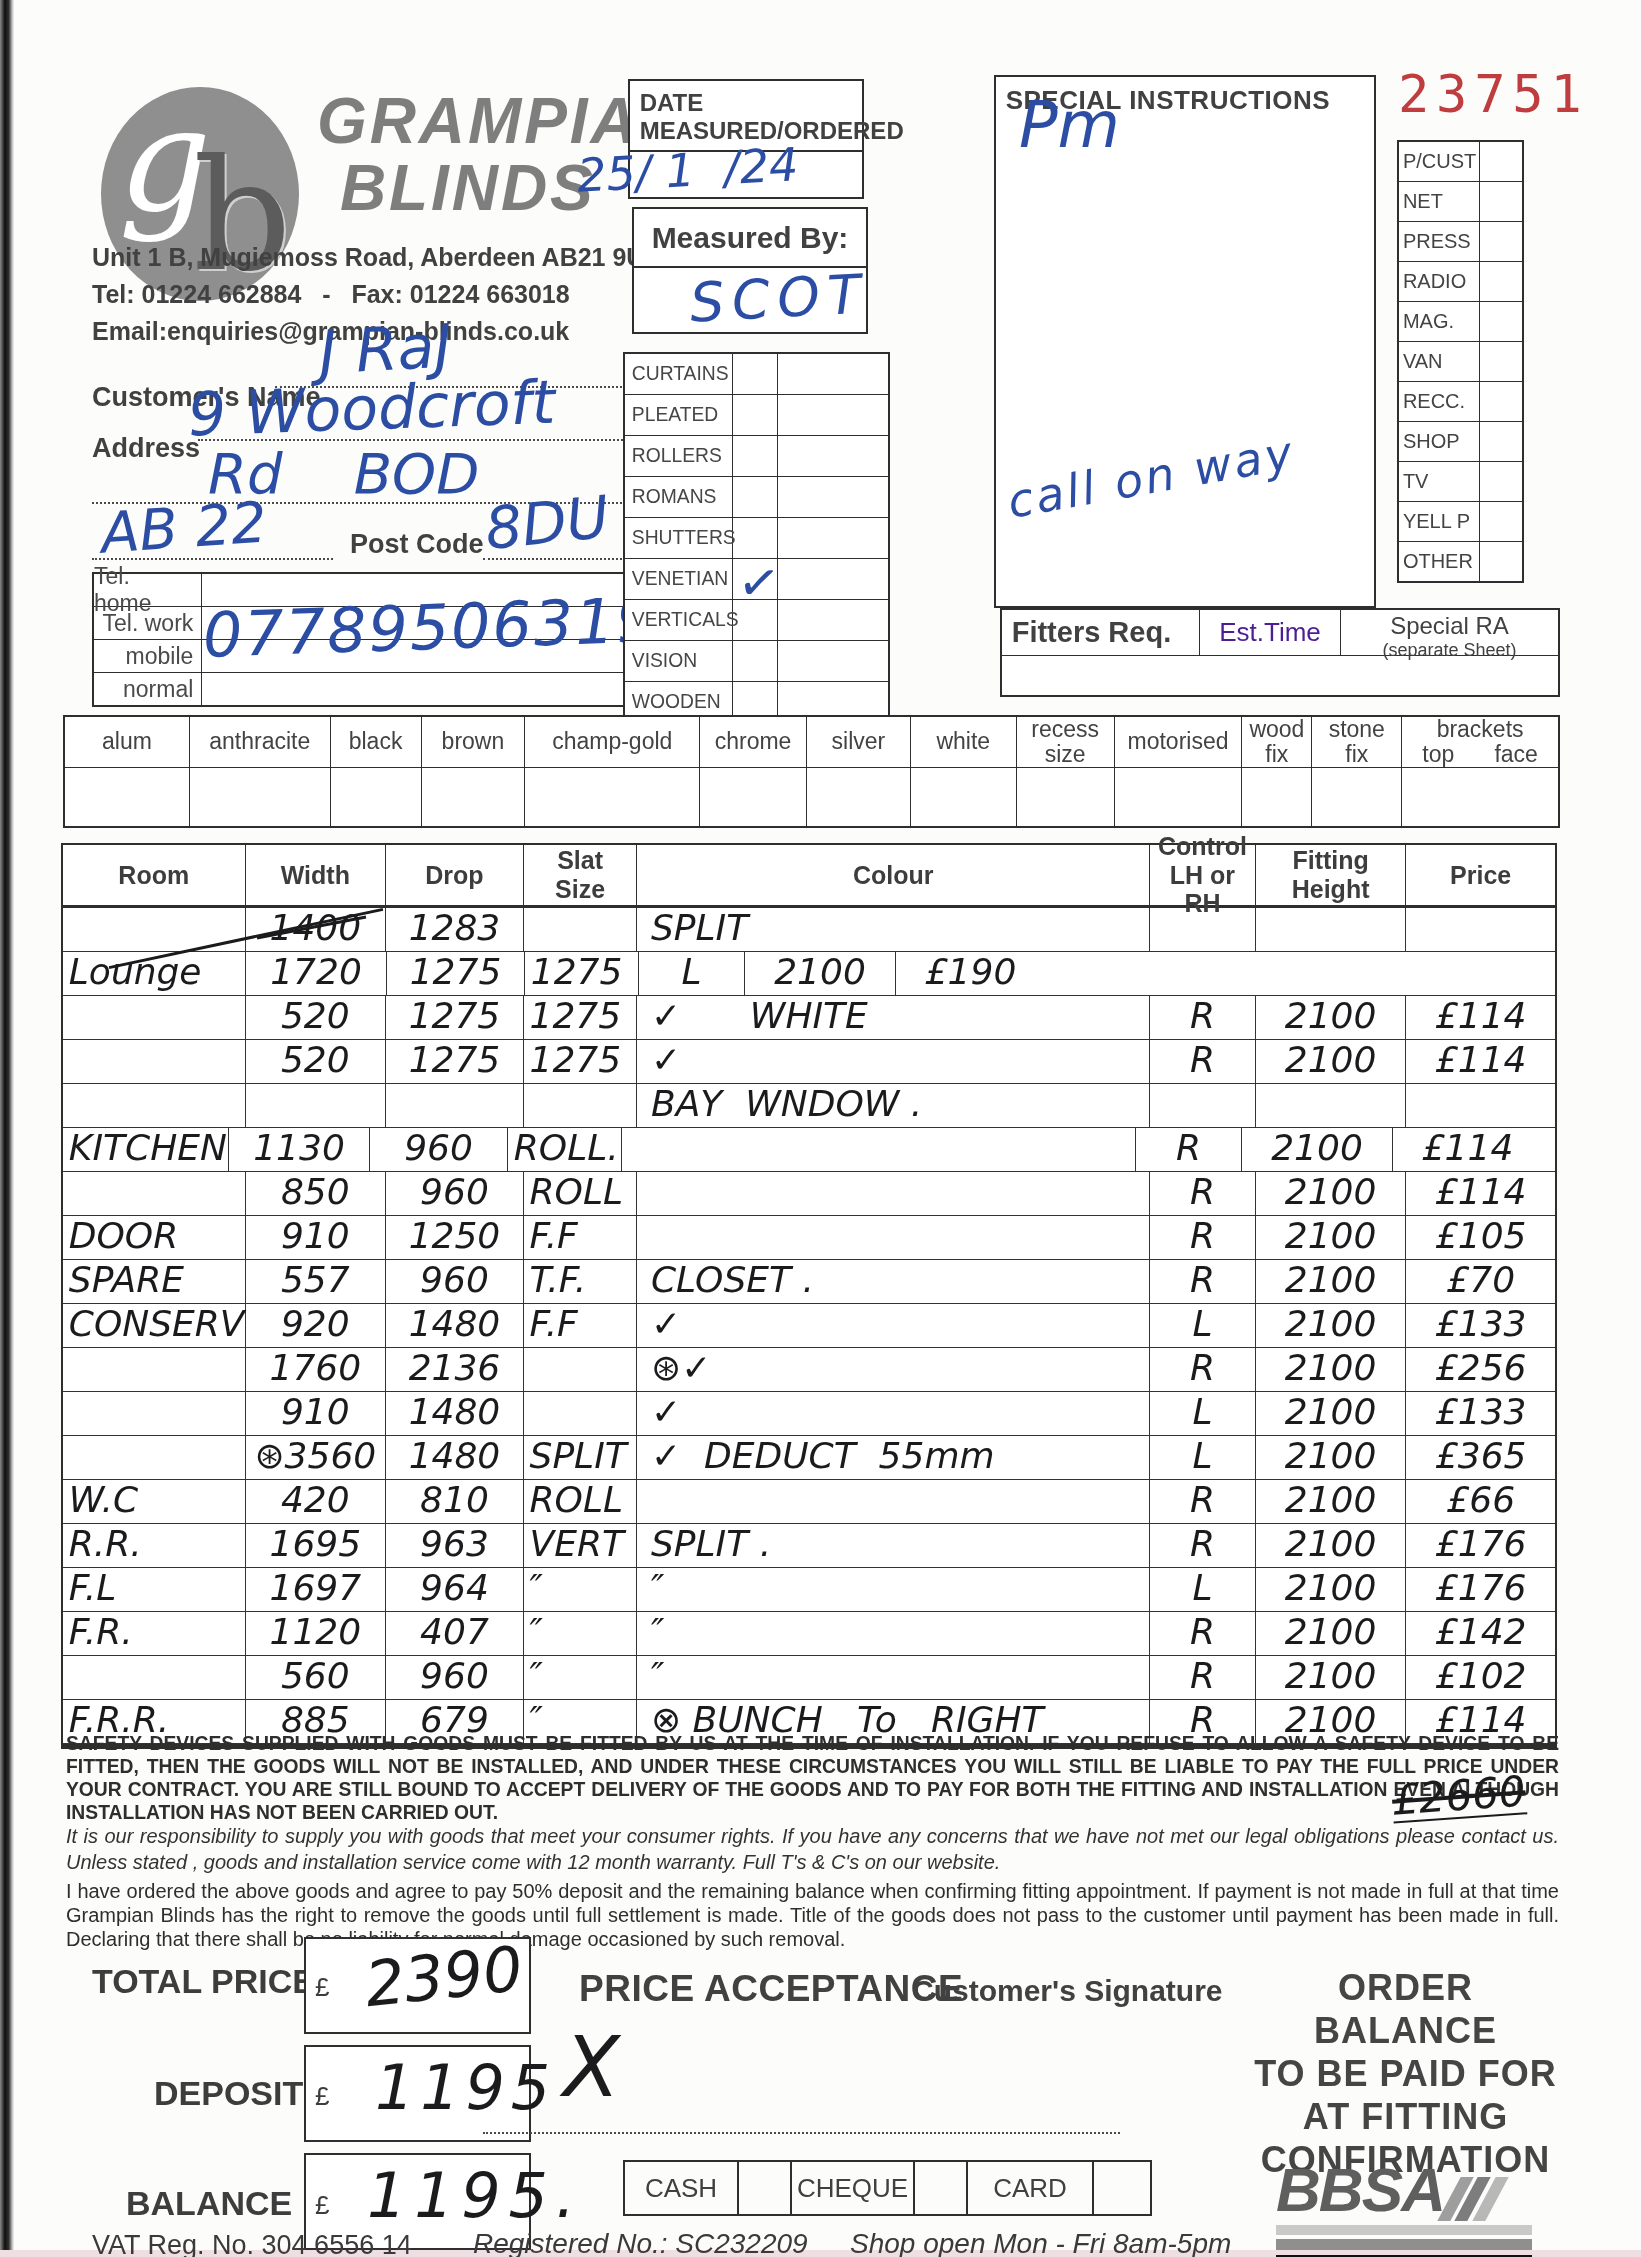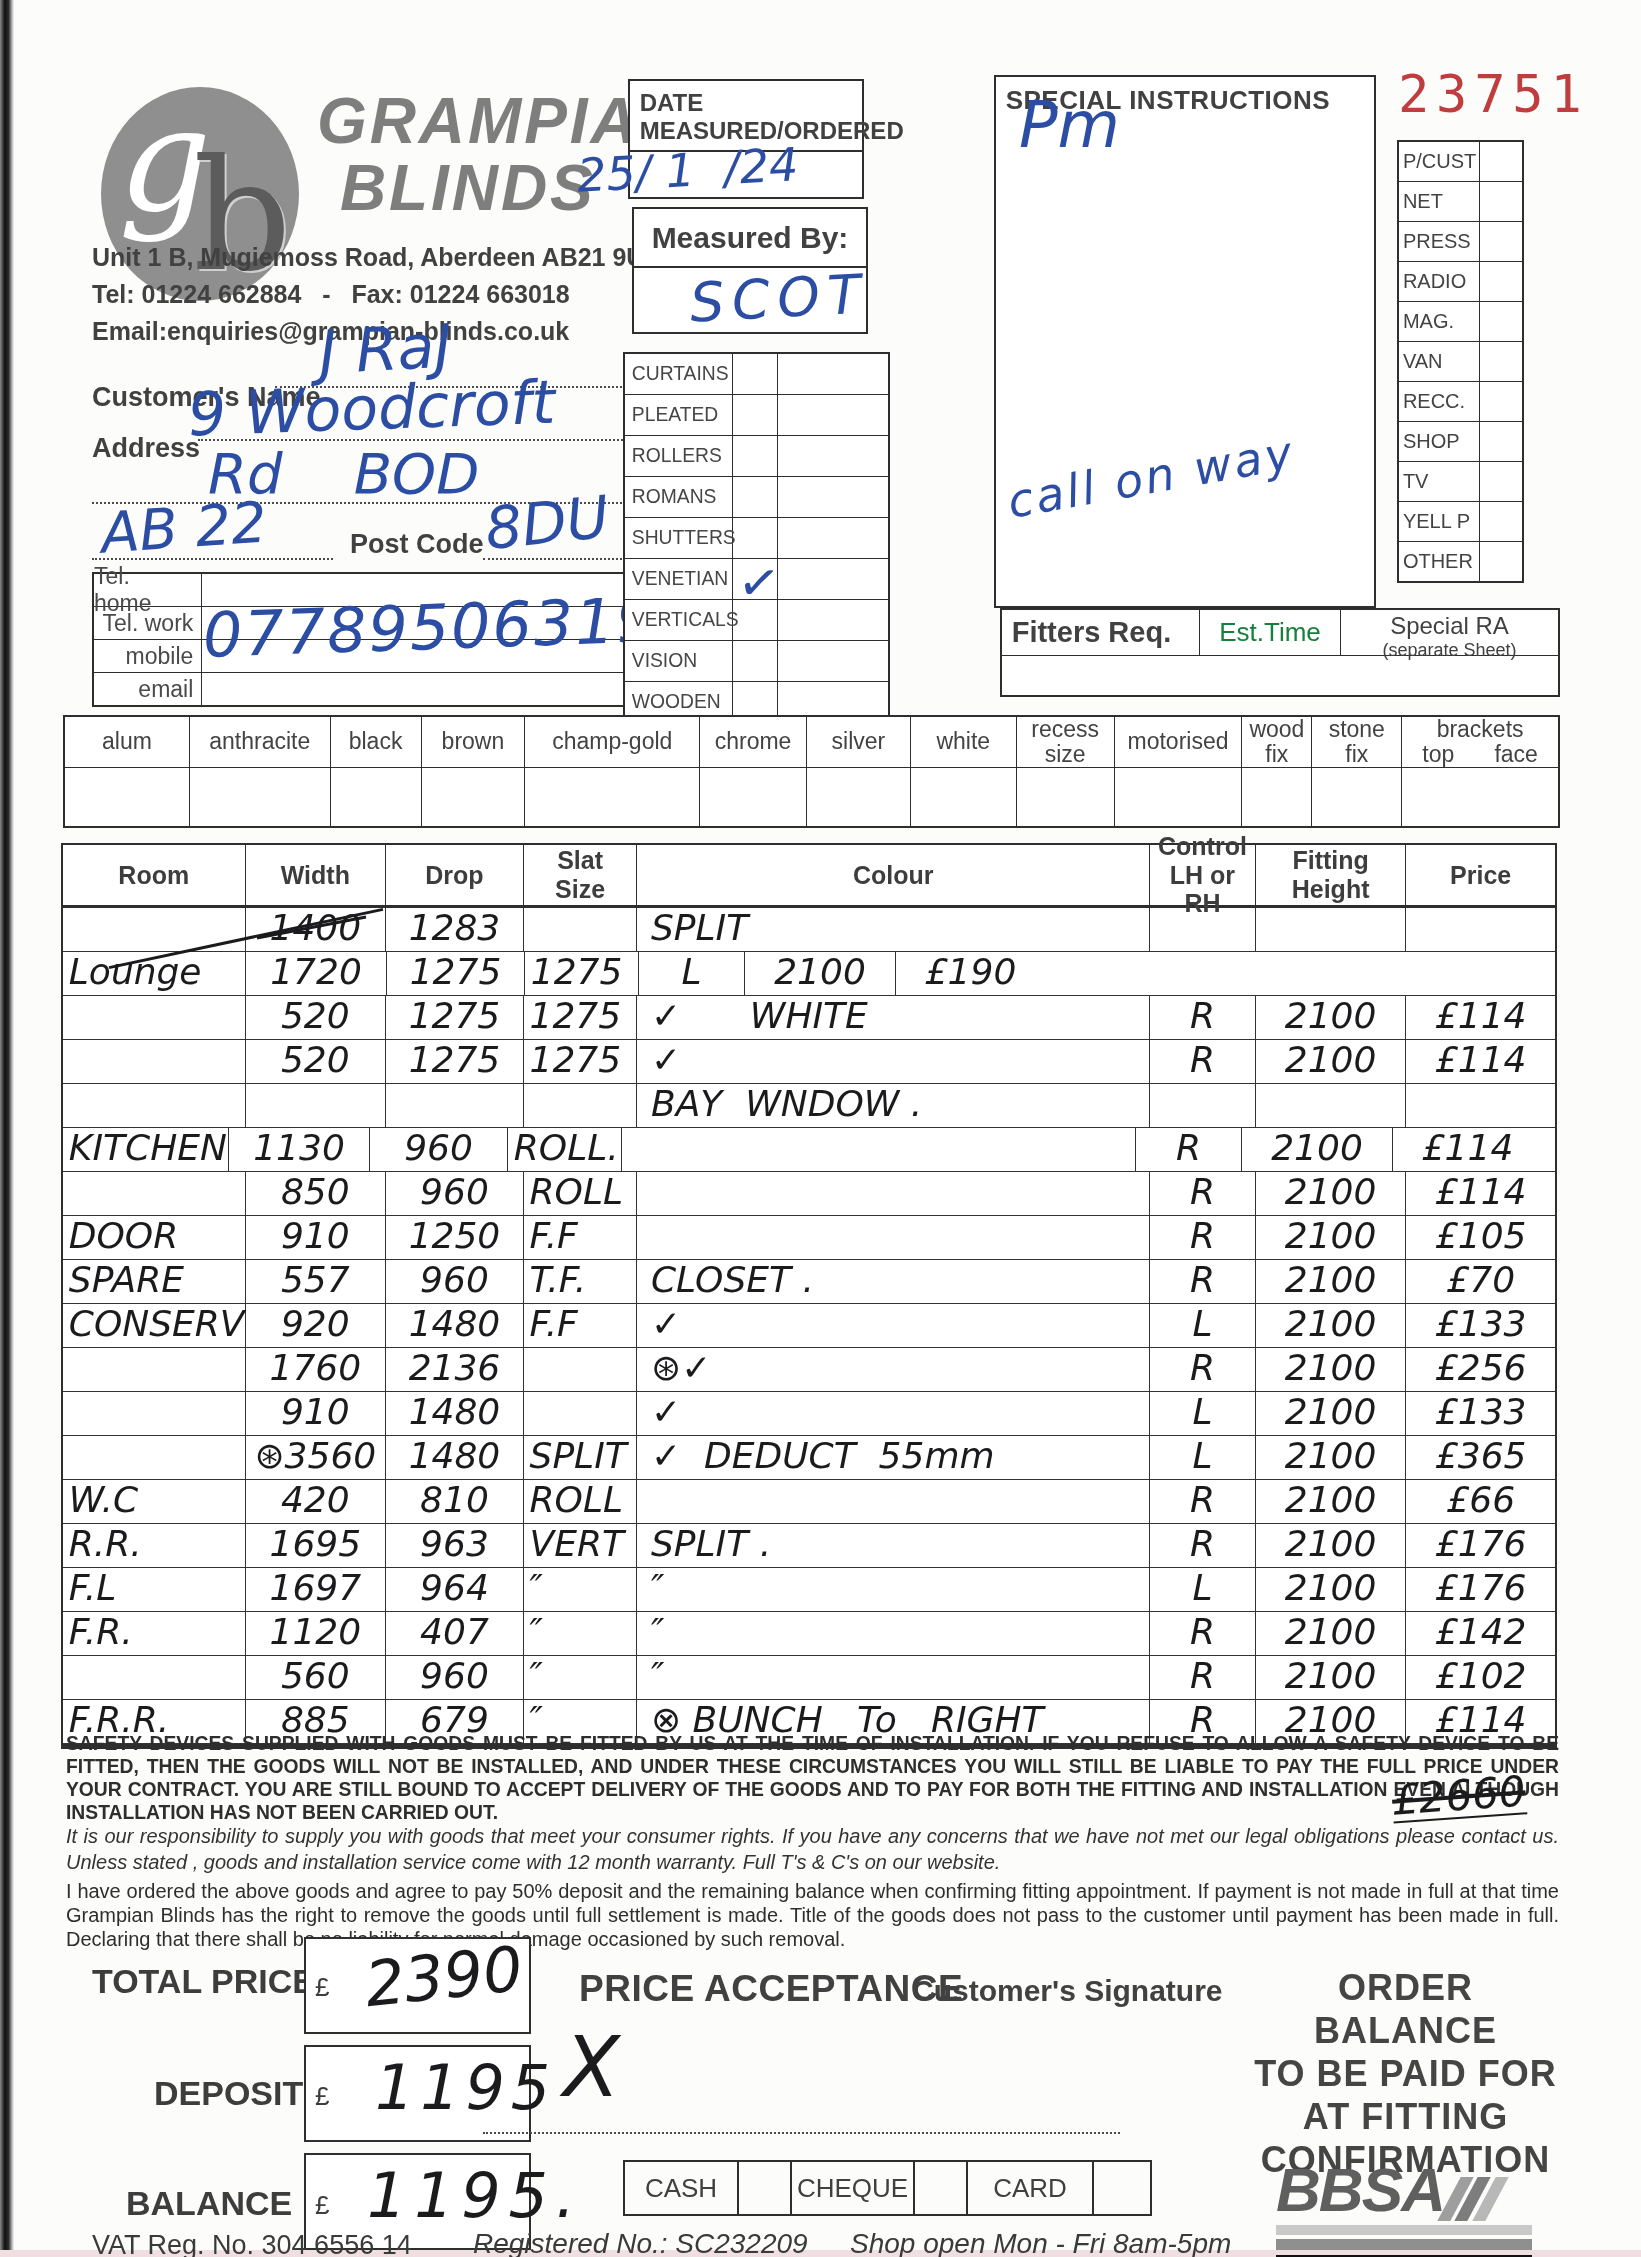--- a/index.html
+++ b/index.html
@@ -124,21 +124,21 @@
         </div>
         <div class="c-row">
           <div class="c-label">Tel. work</div>
           <div class="c-value"></div>
         </div>
         <div class="c-row">
           <div class="c-label">mobile</div>
           <div class="c-value"></div>
         </div>
         <div class="c-row">
-          <div class="c-label">email</div>
+          <div class="c-label">normal</div>
           <div class="c-value"></div>
         </div>
       </div>
   </div>
   <div class="hw" style="left:203px;top:597px;font-size:62px;transform:rotate(-2deg);letter-spacing:1.9px;">07789506319</div>
 
   <div class="box" style="left:628px;top:79px;width:236px;height:120px;">
     <div class="print" style="font-size:24px;padding:7.7px 0 0 9.7px;">DATE</div>
     <div class="print" style="font-size:24px;padding:0 0 5.8px 9.7px;border-bottom:2.9px solid #2e2e2e;">MEASURED/ORDERED</div>
   </div>
@@ -252,21 +252,21 @@
         <div class="s-row">
           <div class="s-label">OTHER</div>
           <div class="s-box"></div>
         </div>
       </div>
   </div>
 
   <div class="box" style="left:1000px;top:608px;width:560px;height:89px;">
     <div style="display:flex;height:45px;border-bottom:1.9px solid #2e2e2e;">
       <div class="print" style="width:198px;border-right:1.9px solid #2e2e2e;font-size:29px;display:flex;align-items:center;padding-left:9.7px;box-sizing:border-box;">Fitters Req.</div>
-      <div style="width:141px;border-right:1.9px solid #2e2e2e;font-size:26px;color:#15803d;display:flex;align-items:center;justify-content:center;box-sizing:border-box;">Est.Time</div>
+      <div style="width:141px;border-right:1.9px solid #2e2e2e;font-size:26px;color:#4c1d95;display:flex;align-items:center;justify-content:center;box-sizing:border-box;">Est.Time</div>
       <div style="flex:1;text-align:center;color:#414141;">
         <div style="font-size:24px;margin-top:1.9px;">Special RA</div>
         <div style="font-size:18px;">(separate Sheet)</div>
       </div>
     </div>
   </div>
 
   <div class="box" style="left:63px;top:715px;width:1497px;">
     <div class="f-row" id="finish-header" style="height:50px;border-bottom:1.9px solid #2e2e2e;">
         <div class="f-cell" style="width: 125px;">alum</div>

